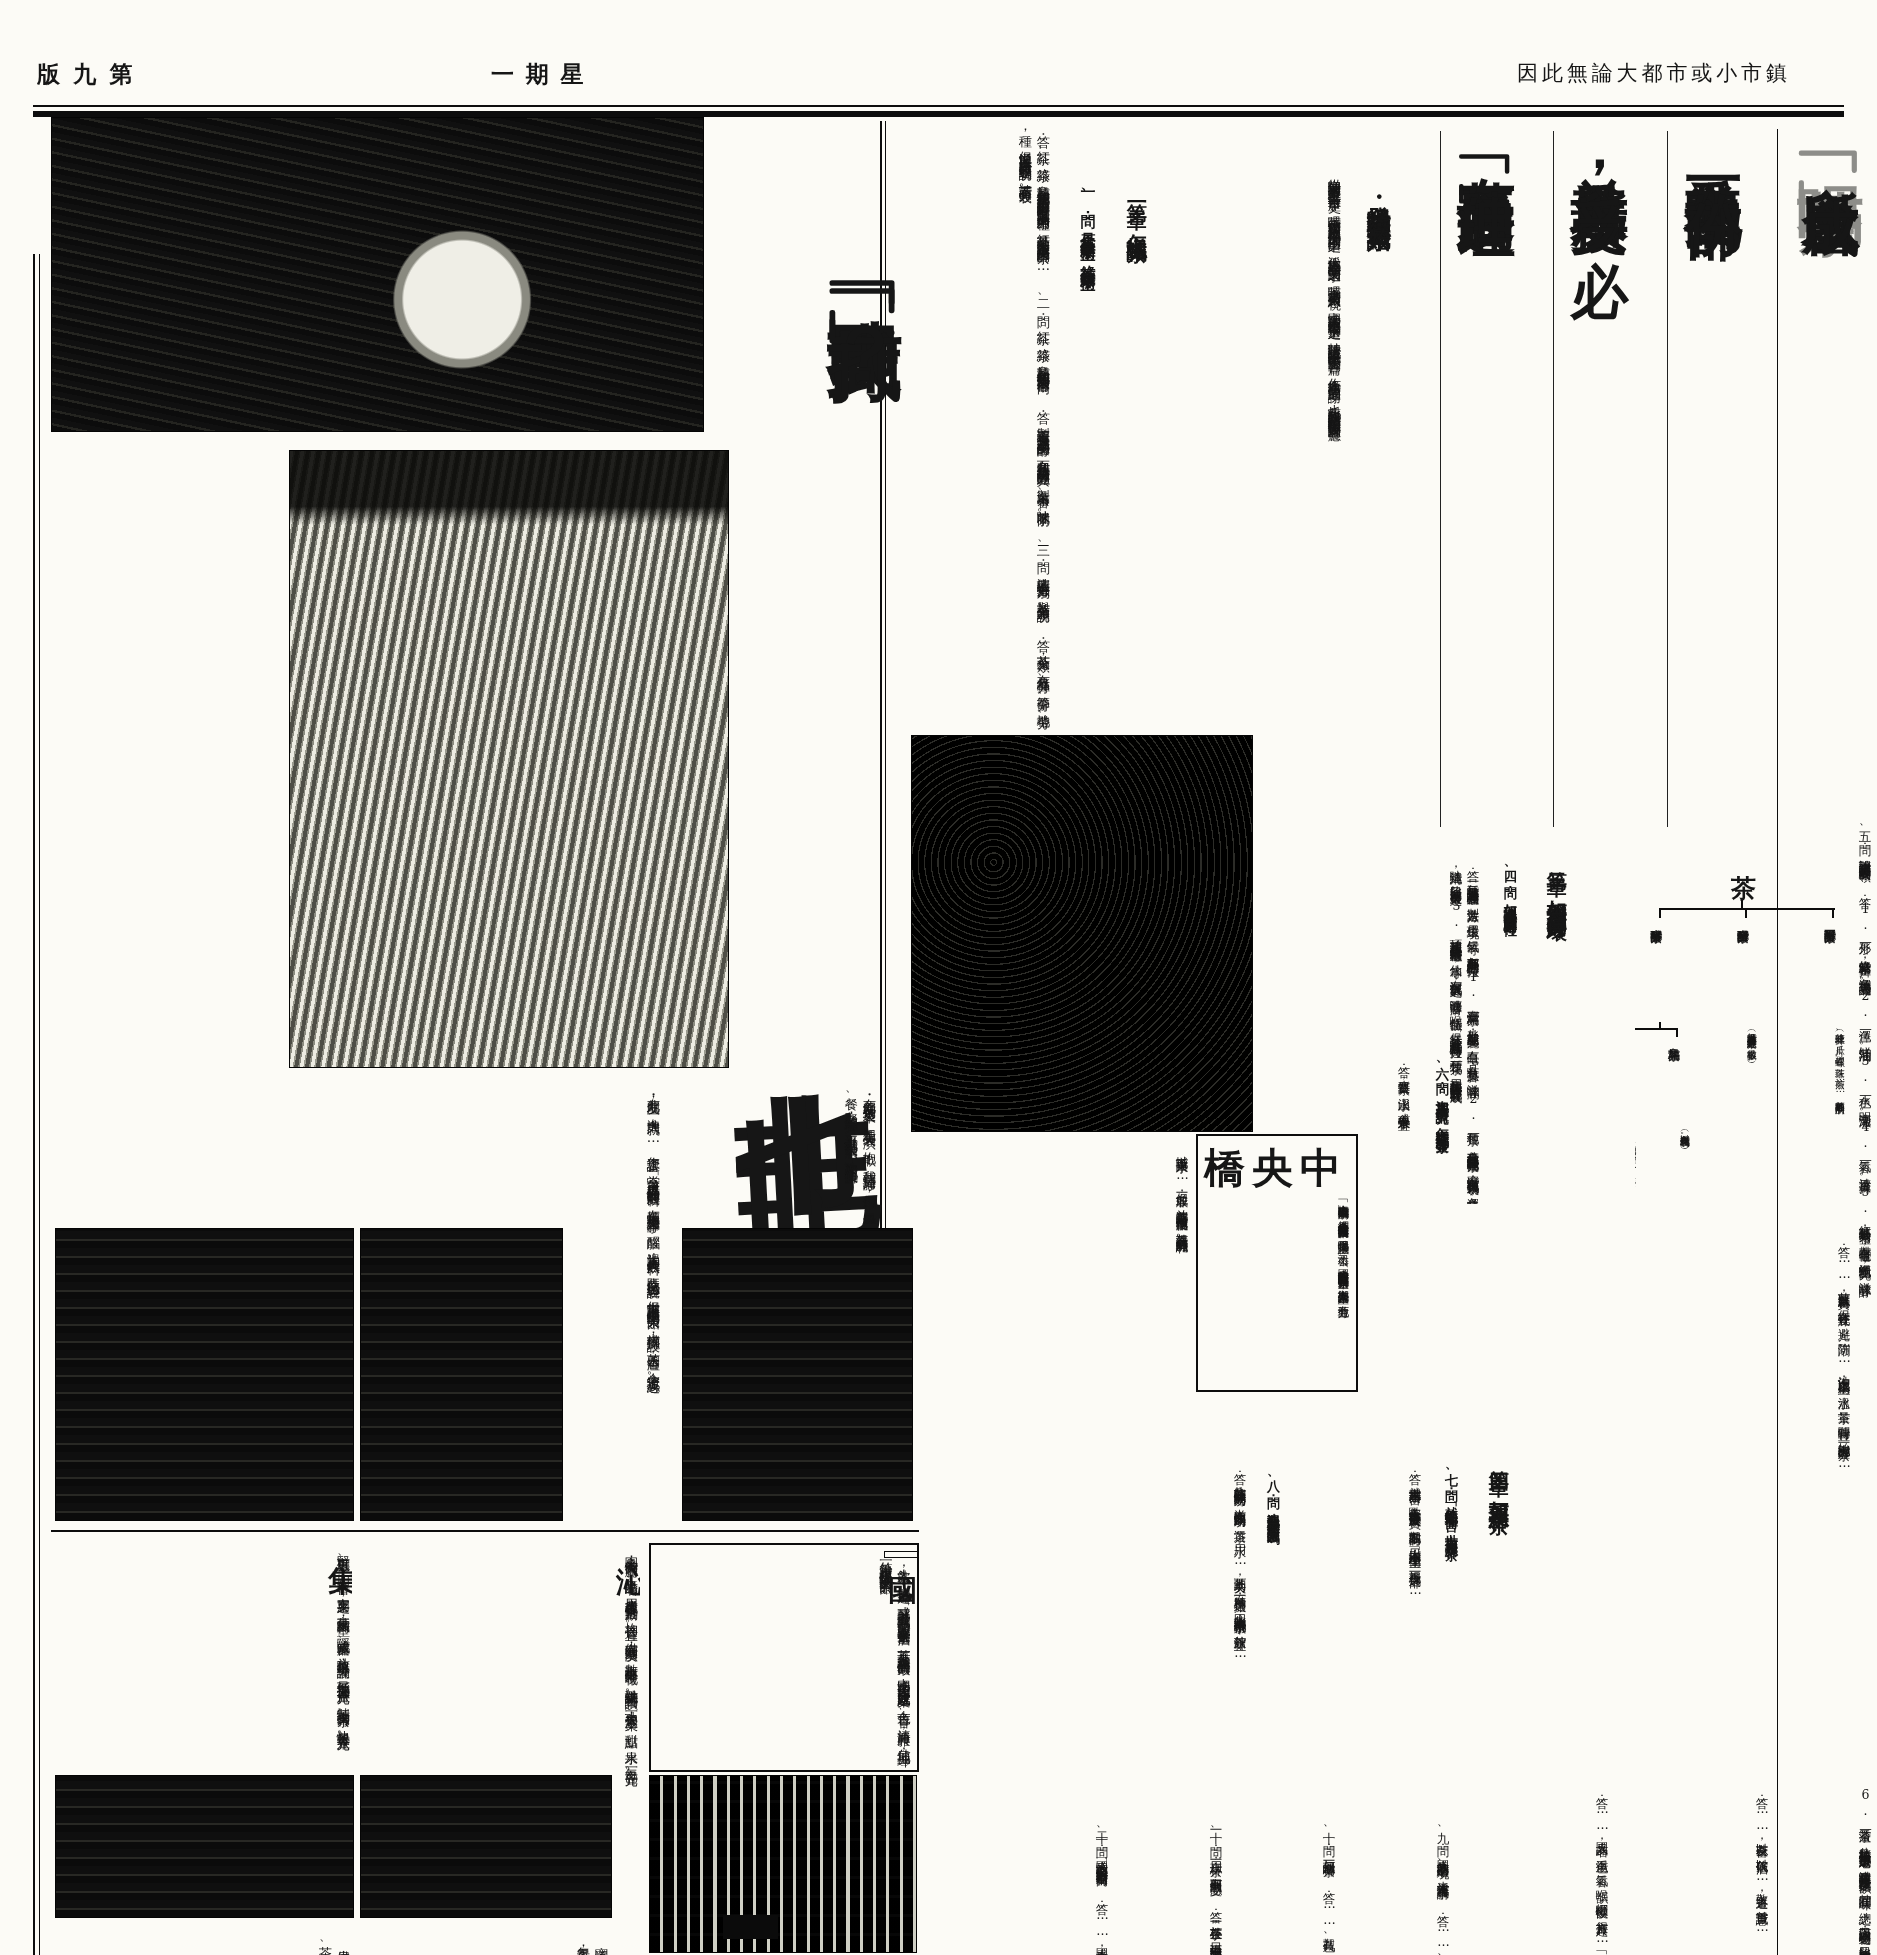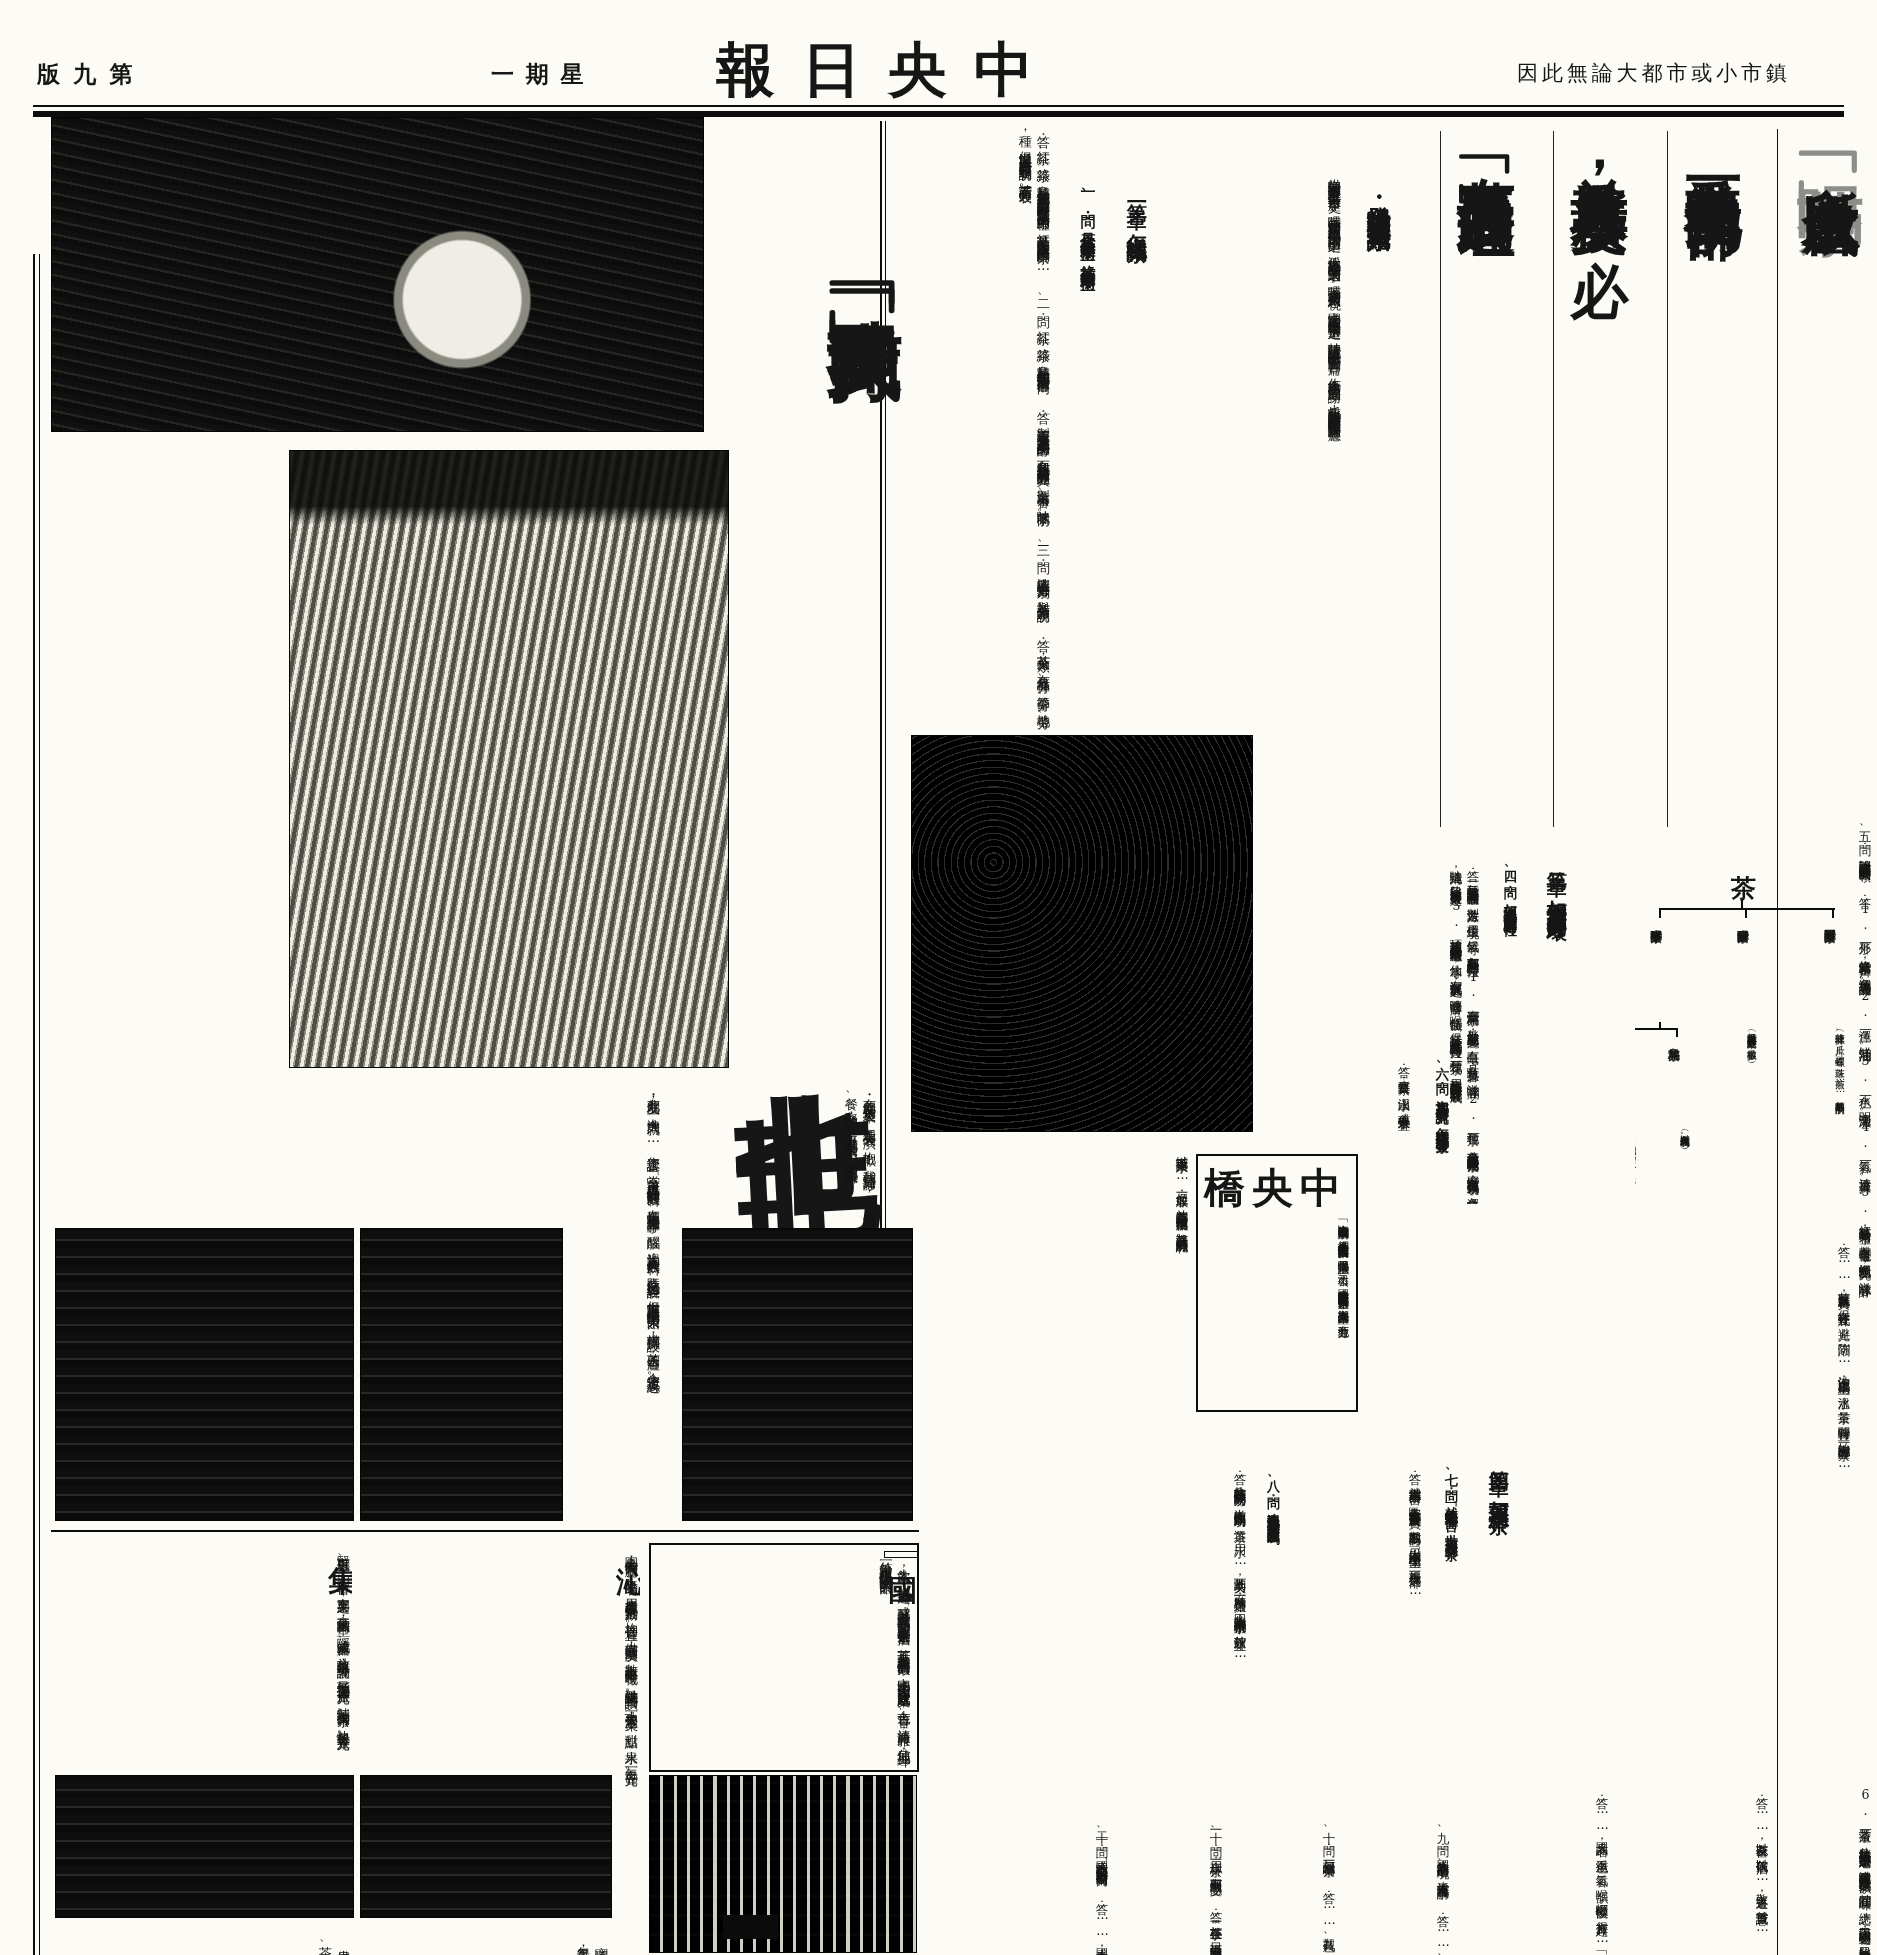--- a/index.html
+++ b/index.html
@@ -38,21 +38,20 @@
           line-height:13px;letter-spacing:0.4px;font-weight:normal;}
   .tline{position:absolute;background:#0d0d0d;}
 </style>
 </head>
 <body>
 
 <div id="page">
 
   <div class="abs" style="left:37px;top:59px;width:125px;height:35px;font-size:23px;font-weight:bold;letter-spacing:13.3px;">版九第</div>
   <div class="abs" style="left:491px;top:59px;width:117px;height:35px;font-size:23px;font-weight:bold;letter-spacing:11.7px;">一期星</div>
-  <div class="abs" style="left:716px;top:31px;width:430px;height:82px;font-size:59px;font-weight:bold;letter-spacing:27px;">報日央中</div>
   <div class="abs" style="left:1517px;top:59px;width:328px;height:35px;font-size:21px;letter-spacing:3.9px;">因此無論大都市或小市鎮</div>
   <div class="abs rule" style="left:33px;top:105px;width:1811px;height:2.3px;"></div>
   <div class="abs rule" style="left:33px;top:111px;width:1811px;height:6.3px;"></div>
 
   <div class="abs" style="left:33px;top:254px;width:3.9px;height:2272px;border-left:2px solid #0d0d0d;border-right:1.2px solid #0d0d0d;"></div>
   <div class="abs" style="left:880px;top:121px;width:6.3px;height:1267px;background:linear-gradient(90deg,#0d0d0d 0 2.3px,rgba(0,0,0,0) 2.3px 4.7px,#0d0d0d 4.7px 6.3px);"></div>
   <div class="abs rule" style="left:1777px;top:129px;width:1.2px;height:2307px;"></div>
 
   <div class="abs v" style="left:1781px;top:131px;width:96px;height:665px;">
     <span class="grey" style="font-size:67px;font-weight:bold;letter-spacing:2.3px;">「喝茶」</span><span class="hcol">之所以會成</span>
@@ -102,21 +101,21 @@
     <div class="tdetail" style="left:44px;top:254px;height:74px;">（以臺灣烏龍爲代表。）</div>
 
     <div class="tdetail" style="left:-9.4px;top:266px;height:65px;font-size:8.6px;">（茉莉花茶、奇種……等。）</div>
 
   </div>
 
   <div class="abs v qcol" style="left:1415px;top:1056px;width:37px;height:289px;font-size:13.3px;">六、問：泡茶用水有何講究，怎樣才能泡好一壺茶？</div>
   <div class="abs v bt2" style="left:1362px;top:1056px;width:51px;height:336px;">答：水質最要緊，山溪水、或谷中泉水最宜；</div>
   <div class="abs v bt2" style="left:1091px;top:1146px;width:100px;height:246px;">城市除了自來水……但並非一般，放置若干時間或過濾後使用，茶湯香氣自然清醇純和。</div>
 
-  <div class="abs box" style="left:1196px;top:1134px;width:158px;height:254px;border-width:2.7px;margin-top:20px;">
+  <div class="abs box" style="left:1196px;top:1134px;width:158px;height:254px;border-width:2.7px;">
     <div style="position:absolute;right:7px;top:4.7px;width:145px;font-size:41px;font-weight:bold;letter-spacing:7px;font-family:'DejaVu Serif',serif;">橋央中</div>
     <div class="v" style="position:absolute;right:5.5px;top:59px;width:147px;height:188px;font-size:11.3px;line-height:15.6px;letter-spacing:0.4px;">「中央橋」專欄有兩宗目的：一爲介紹傑出的企業體與其社會事業門面；一爲提倡喝茶常識。本公司—「中國功夫茶館股份有限公司」旨在推廣喝茶藝術，期與識茶人士共聚一堂，有益地方。</div>
   </div>
 
   <div class="abs v" style="left:1462px;top:1455px;width:51px;height:242px;font-size:20.3px;font-weight:bold;letter-spacing:2.3px;">第四章　如何享用一杯茶</div>
   <div class="abs v qcol" style="left:1427px;top:1463px;width:34px;height:274px;font-size:13px;">七、問：就「飲茶地理」而言，世人如何享用一杯茶？</div>
   <div class="abs v bt2" style="left:1285px;top:1463px;width:139px;height:321px;">答：就世人享用茶而言：歐美人士飲茶重於保健及欣賞，觀點多有不同；日本人則重「生理衛生」，視爲糧食之一部……</div>
   <div class="abs v qcol" style="left:1251px;top:1470px;width:32px;height:211px;font-size:13px;">八、問：遍觀飲茶的作用是多方面的嗎？</div>
   <div class="abs v bt2" style="left:1157px;top:1463px;width:92px;height:344px;">答：飲茶的確除保健的功用外，尚有比較深奧的功用；選茶、用水……其下的功夫，而精神爲之一振，因此無論大都市或小市鎮，茶館林立……</div>
 

